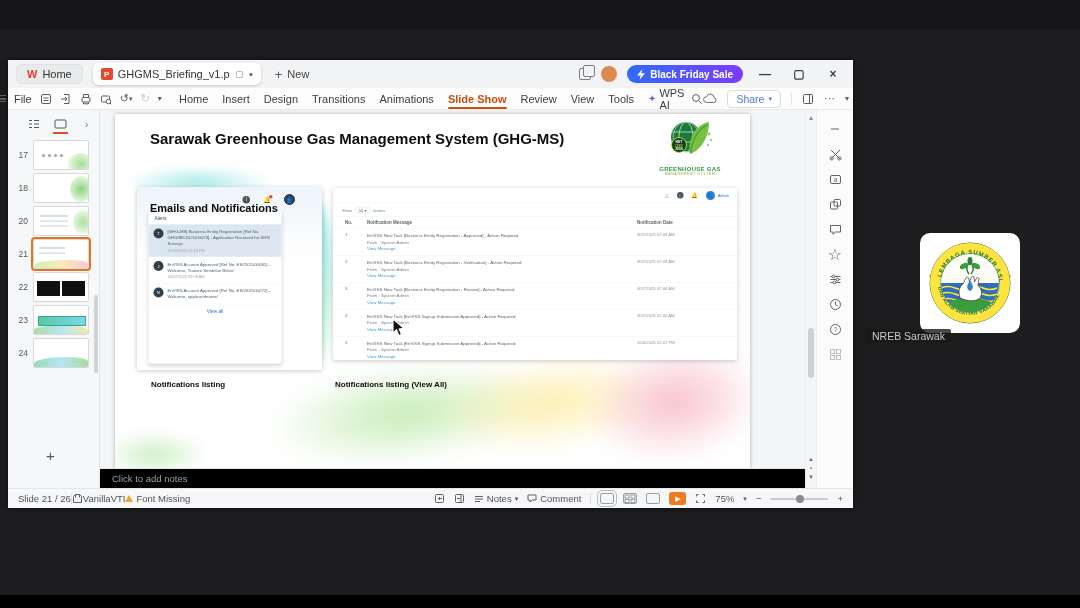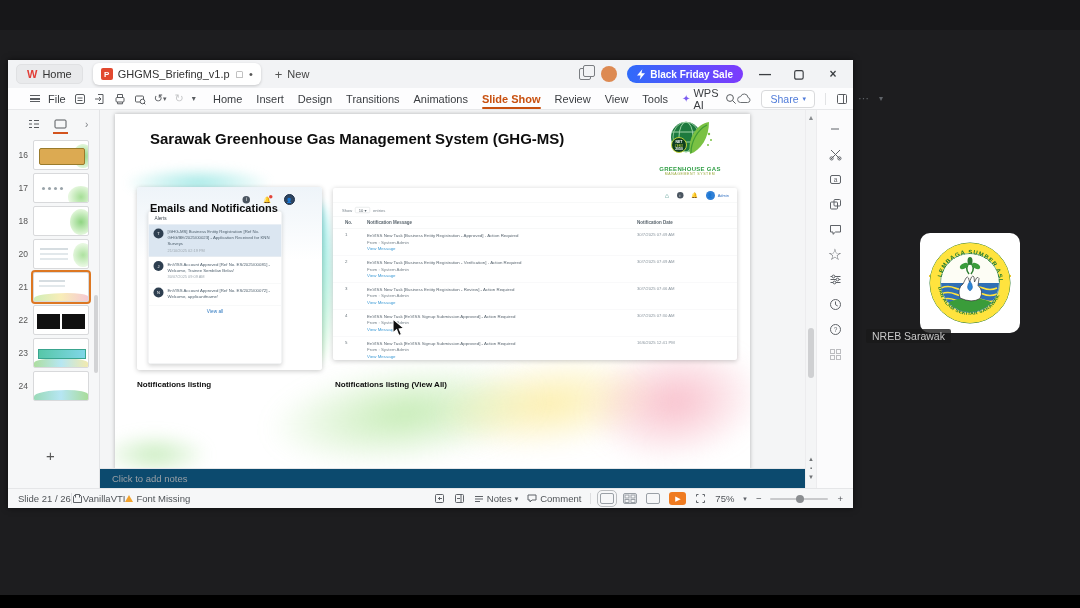--- a/index.html
+++ b/index.html
@@ -23,21 +23,21 @@
   .plus-glyph{font-size:13px;color:#555;}
   .tabbar-sp{flex:1;}
   .tabbar-right{display:flex;align-items:center;gap:10px;font-weight:bold;}
   .stack-ic{width:12px;height:12px;border:1px solid #7a7d81;border-radius:2px;position:relative;}
   .stack-ic::after{content:"";position:absolute;left:3px;top:-4px;width:10px;height:10px;border:1px solid #7a7d81;border-radius:2px;background:#f2f3f5;}
   .user-avatar{width:16px;height:16px;border-radius:50%;background:#dd8a52;color:#fff;font-size:7px;display:flex;align-items:center;justify-content:center;}
   .promo{height:18px;border-radius:10px;background:linear-gradient(90deg,#2f6bfa,#7d3bfd);color:#fff;font-size:10px;display:flex;align-items:center;gap:5px;padding:0 10px;}
   .win-btn{width:24px;text-align:center;color:#3c3f43;font-size:12px;}
 
   
-  .menubar{height:22px;background:#fdfdfe;border-bottom:1px solid #e7e8ea;display:flex;align-items:center;padding:0 22px;font-size:11px;color:#3a3d41;flex:none;}
+  .menubar{height:22px;background:#fdfdfe;border-bottom:1px solid #e7e8ea;display:flex;align-items:center;padding:0 4px;font-size:11px;color:#3a3d41;flex:none;justify-content:flex-end;}
   .file-group{display:flex;align-items:center;gap:8px;width:176px;flex:none;}
   .hamb{display:inline-block;width:10px;height:7px;border-top:1.5px solid #5a5d61;border-bottom:1.5px solid #5a5d61;position:relative;}
   .hamb::after{content:"";position:absolute;left:0;top:2px;width:10px;height:1.5px;background:#5a5d61;}
   .qa{color:#5a5d61;display:flex;align-items:center;}
   .qa.dis{opacity:.35;}
   .menu-item{padding:0 7px;position:relative;white-space:nowrap;}
   .menu-item.active{color:#c8500f;font-weight:bold;}
   .menu-item.active::after{content:"";position:absolute;left:7px;right:7px;bottom:-4px;height:2px;background:#c8500f;border-radius:1px;}
   .ai-item{display:flex;align-items:center;gap:3px;padding:0 7px;}
   .ai-spark{color:#7b5cf0;font-size:10px;}
@@ -73,21 +73,21 @@
   .v-dark::after{right:3px;top:8px;width:23px;height:15px;background:#101010;}
   .v-tealbar::before{left:4px;top:10px;width:46px;height:8px;background:linear-gradient(90deg,#57c7a8,#7fd6e8);border:1px solid #3aa58f;z-index:1;}
   .v-tealbar::after{left:0;right:0;bottom:-1px;height:10px;background:linear-gradient(90deg,#9fd88f,#a9e2f0,#f0e6a0);opacity:.85;border-radius:50% 50% 0 0;}
   .v-wave::after{left:0;right:0;bottom:-1px;height:11px;background:linear-gradient(90deg,#8fd6b0,#aee3f2,#9fd88f);opacity:.9;border-radius:60% 40% 0 0;}
   .panel-plus{position:absolute;bottom:24px;left:38px;font-size:15px;color:#555;}
   .panel-scroll{position:absolute;right:1px;top:185px;width:4px;height:78px;background:#d2d3d5;border-radius:2px;}
 
   
   .workspace{position:absolute;left:92px;right:48px;top:0;bottom:0;}
   .slide{position:absolute;left:15px;top:4px;width:635px;height:356px;background:#fff;box-shadow:0 0 4px rgba(0,0,0,.28);overflow:hidden;}
-  .notes-bar{position:absolute;left:0;right:0;bottom:0;height:20px;background:#0c4a6e;border-top:1px solid #e5e6e8;font-size:9.5px;color:#9aa0a6;display:flex;align-items:center;padding-left:12px;}
+  .notes-bar{position:absolute;left:0;right:0;bottom:0;height:20px;background:#000000;border-top:1px solid #e5e6e8;font-size:9.5px;color:#9aa0a6;display:flex;align-items:center;padding-left:12px;}
 
   
   .sl-title{position:absolute;left:35px;top:16px;font-size:15px;font-weight:bold;color:#0d0d0d;z-index:3;}
   .sl-sub{position:absolute;left:35px;top:44px;font-size:11px;font-weight:bold;color:#0d0d0d;z-index:3;margin-top:44px;}
   .sl-logo{position:absolute;left:538px;top:4px;width:74px;text-align:center;z-index:3;}
   .logo-l1{font-size:6px;font-weight:bold;color:#2f9e44;letter-spacing:.3px;}
   .logo-l2{font-size:3.5px;color:#9aa93c;letter-spacing:.6px;}
   .deco{position:absolute;border-radius:50%;pointer-events:none;}
   .cap{position:absolute;top:266px;font-size:8px;font-weight:bold;color:#0d0d0d;z-index:3;}
 
@@ -279,24 +279,20 @@
               </svg>
             </span>
           <span class="ph-ic active">
               <svg width="13" height="10" viewBox="0 0 13 10" fill="none" stroke="#55585c">
                 <rect x="1" y="1" width="11" height="8" rx="1"></rect>
               </svg>
             </span>
           <span style="color:#7a7d81;font-size:10px;margin-left:4px;">›</span>
         </div>
         <div class="thumb-list" id="thumb-slot">
-            <div class="thumb-row">
-    <span class="thumb-num">16</span>
-    <div class="thumb v-orange"></div>
-  </div>
             <div class="thumb-row">
     <span class="thumb-num">17</span>
     <div class="thumb v-dots"></div>
   </div>
             <div class="thumb-row">
     <span class="thumb-num">18</span>
     <div class="thumb v-leaf"></div>
   </div>
             <div class="thumb-row">
     <span class="thumb-num">20</span>
@@ -457,21 +453,21 @@
       <span>EnVISS New Task [EnVISS Signup Submission Approved] - Action Required</span><br>
       <span class="msg-from">From : System Admin</span><br>
       <span class="msg-link">View Message</span>
     </span>
     <span class="c-date">16/6/2025 12:41 PM</span>
   </div>
                 </div>
             </div>
           </div>
 
-          <div class="cap" style="left:22px;">Notifications listing</div>
+          <div class="cap" style="left:36px;">Notifications listing</div>
           <div class="cap" style="left:220px;">Notifications listing (View All)</div>
 
           <svg class="cursor" width="15" height="20" viewBox="0 0 15 20">
             <path d="M2,1 L2,15 L5.6,11.8 L7.8,17.5 L10.4,16.4 L8.2,10.9 L13,10.4 Z" fill="#111" stroke="#fff" stroke-width="1.1"></path>
           </svg>
         </div>
 
         <div class="notes-bar">
           <span>Click to add notes</span>
         </div>

